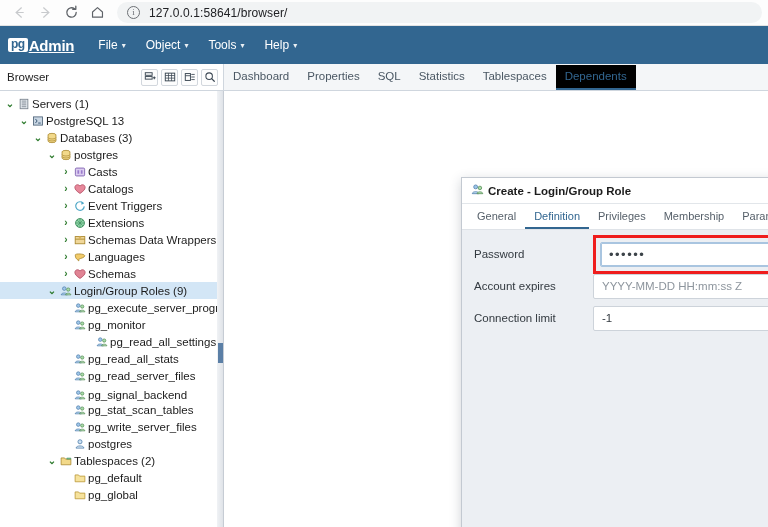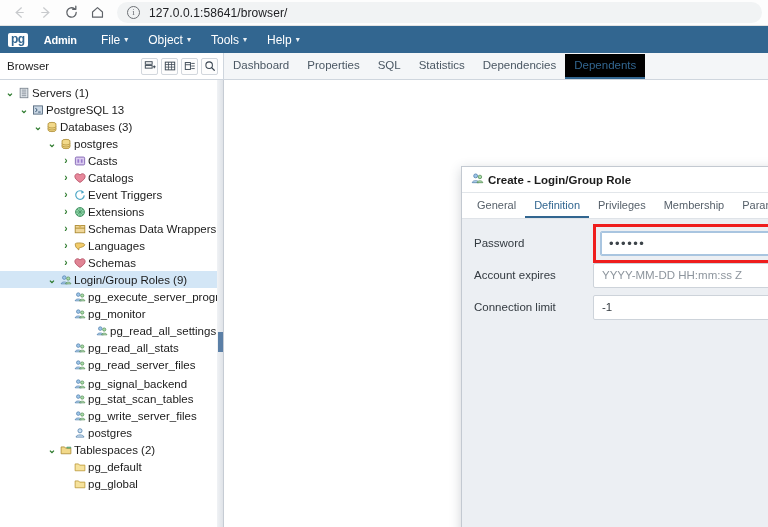--- a/index.html
+++ b/index.html
@@ -35,31 +35,31 @@
     width: 13px; height: 13px; border: 1.2px solid #6c7075;
     border-radius: 50%; margin-right: 9px;
     display: flex; align-items: center; justify-content: center;
     font-size: 9px; color: #6c7075; font-family: "Liberation Serif", serif;
     line-height: 1;
   }
   .url-text { font-size: 12px; color: #202124; letter-spacing: .1px; }
 
   
   .menubar {
-    height: 27px; background: #326690;
+    height: 38px; background: #326690;
     display: flex; align-items: center; padding-left: 8px;
     color: #ffffff;
   }
   .brand { display: flex; align-items: center; margin-right: 18px; }
   .brand-pg {
     background: #ffffff; color: #326690; font-weight: bold;
     font-size: 12px; padding: 0px 3px 1px 3px; border-radius: 2px;
     letter-spacing: -.5px; line-height: 13px;
   }
-  .brand-admin { font-weight: bold; font-size: 11px; margin-left: 16px; letter-spacing: -.2px;}
+  .brand-admin { font-weight: bold; font-size: 15px; margin-left: 1px; letter-spacing: -.2px; text-decoration: underline;}
   .menu-item {
     font-size: 12px; margin-right: 14px; display: flex; align-items: center;
     color: #ffffff;
     margin-left: 6px;
   }
   .caret { margin-left: 4px; font-size: 8px; opacity: .9; }
 
   
   .panelrow { height: 27px; display: flex; background: #ffffff;
     border-bottom: 1px solid #cfd6de; }
@@ -246,21 +246,21 @@
               <path d="M8.9 8.9 L12 12" stroke="#3a4652" stroke-width="1.4" stroke-linecap="round"></path>
             </svg>
         </div>
       </div>
     </div>
     <div class="tabs-head" id="content-tabs">
         <div class="tab">Dashboard</div>
         <div class="tab">Properties</div>
         <div class="tab">SQL</div>
         <div class="tab">Statistics</div>
-        <div class="tab">Dependencies</div>
+        <div class="tab">Tablespaces</div>
         <div class="tab active">Dependents</div>
       </div>
   </div>
 
   <div class="body">
 
     <div class="tree" id="tree-root">
       <div class="tree-divider"></div>
       <div class="tree-thumb"></div>
     <div class="node" style="padding-left: 4px;">

